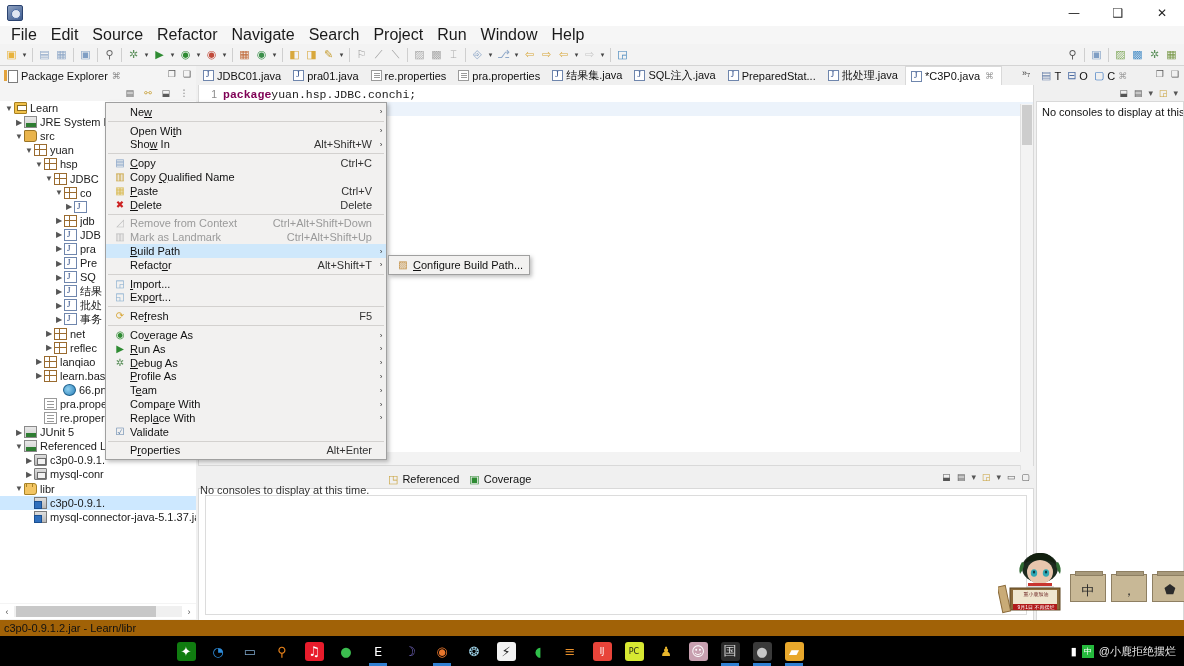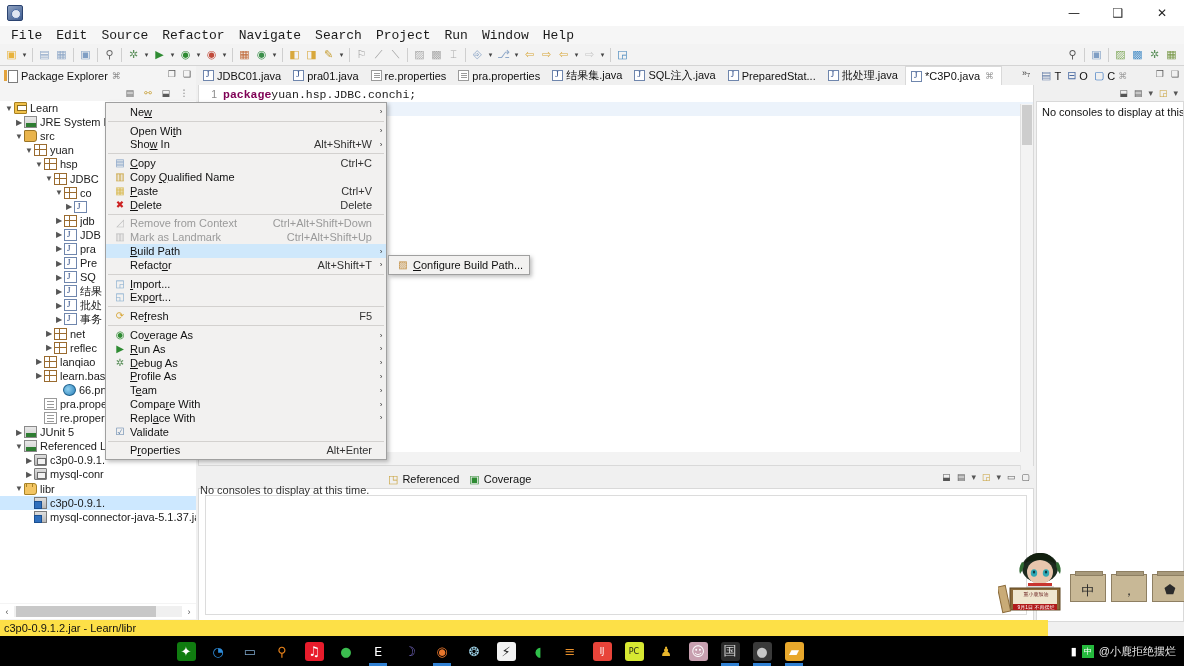--- a/index.html
+++ b/index.html
@@ -33,21 +33,21 @@
   .win-btn {
     width:44px; height:26px; display:flex; align-items:center; justify-content:center;
     font-size:12px; color:#222; font-family:"DejaVu Sans", sans-serif;
   }
 
   
   .menubar {
     position:absolute; left:0; top:26px; width:1184px; height:18px;
     background:#f6f6f6; display:flex; align-items:center; padding-left:4px;
   }
-  .menubar .mi { padding:1px 7px; font-size:13px; color:#1a1a1a;font-family:Liberation Mono, monospace; }
+  .menubar .mi { padding:1px 7px; font-size:16px; color:#1a1a1a; }
 
   
   .toolbar {
     position:absolute; left:0; top:44px; width:1184px; height:22px;
     background:#f3f3f3; border-bottom:1px solid #d4d4d4;
     display:flex; align-items:center; padding-left:3px;
   }
   .tb-item { width:17px; height:18px; position:relative; display:flex; align-items:center; justify-content:center; }
   .tb-sep { width:1px; height:14px; background:#cfcfcf; margin:0 3px; }
   .tb-arrow { width:9px; height:18px; display:flex; align-items:center; justify-content:center; color:#444; font-size:7px; }
@@ -134,21 +134,21 @@
   
   .right-panel { position:absolute; left:1036px; top:0; width:148px; height:556px; background:#f0f0f0; }
   .rp-tabs { height:19px; display:flex; align-items:center; gap:6px; padding-left:5px; }
   .rp-tab { display:flex; align-items:center; gap:3px; font-size:11px; color:#111; }
   .rp-tab.active { color:#111; }
   .rp-tools { height:16px; display:flex; align-items:center; justify-content:flex-end; gap:6px; padding-right:6px; color:#555; font-size:9px; }
   .rp-body { position:absolute; left:0; top:35px; width:148px; height:521px; background:#fff; border:1px solid #d9d9d9; }
   .rp-msg { padding:4px 5px; font-size:11px; color:#111; white-space:nowrap; overflow:hidden; }
 
   
-  .statusbar { position:absolute; left:0; top:620px; width:1048px; height:16px; background:#fde047; display:flex; align-items:center; padding-left:4px; }
+  .statusbar { position:absolute; left:0; top:620px; width:1184px; height:16px; background:#a16207; display:flex; align-items:center; padding-left:4px; }
   .statusbar .st-text { font-size:11px; color:#111; }
 
   
   .ctxmenu {
     position:absolute; left:105px; top:102px; width:282px;
     background:#f2f1f0; border:1px solid #a0a0a0; box-shadow:2px 2px 4px rgba(0,0,0,.25);
     padding:2px 0; z-index:50;
   }
   .cm-item { height:13.8px; display:flex; align-items:center; position:relative; padding-left:4px; font-size:11px; color:#111; }
   .cm-item.sel { background:#cfe8fb; }

